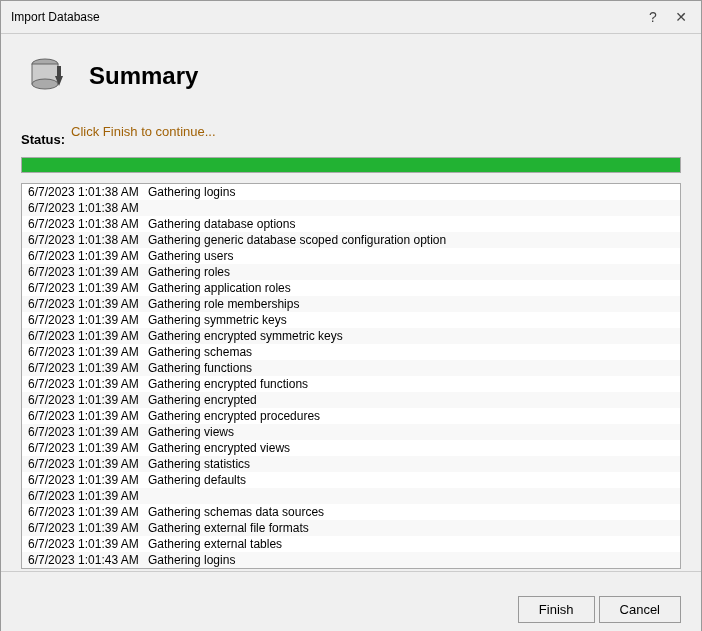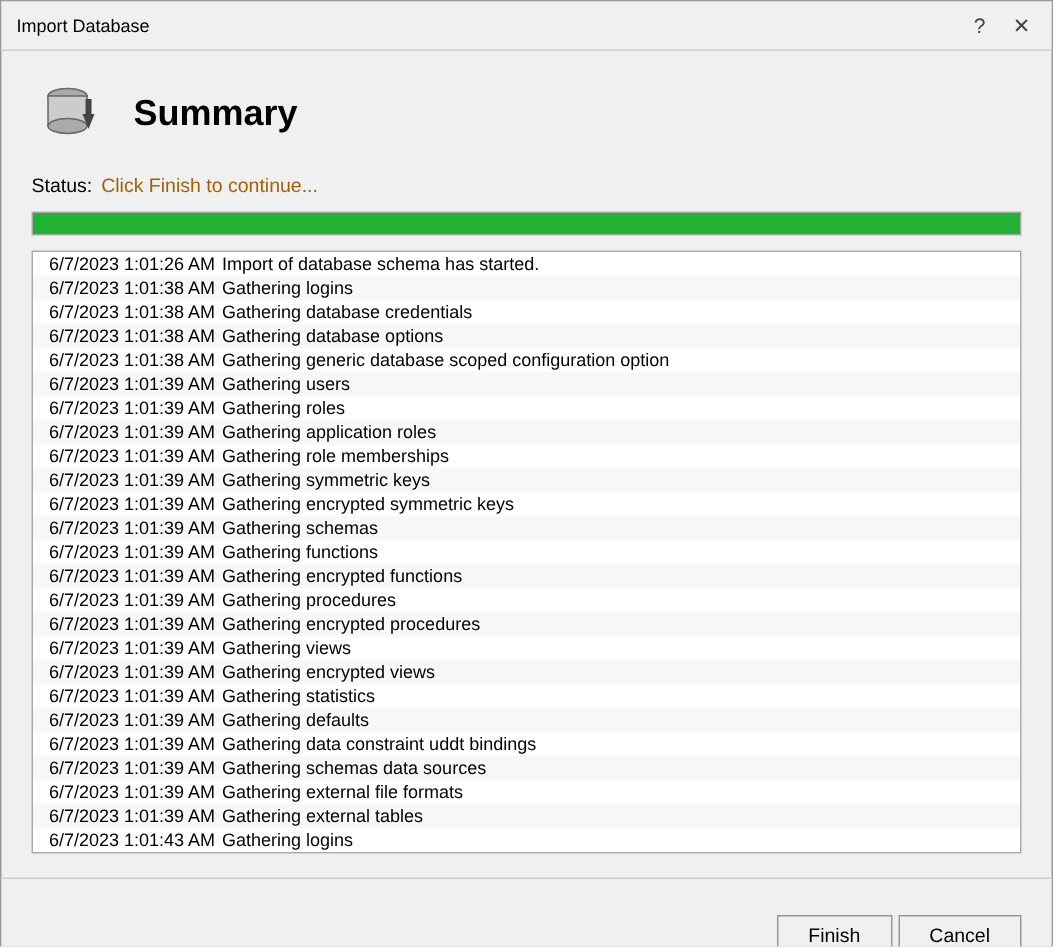--- a/index.html
+++ b/index.html
@@ -49,22 +49,21 @@
       width: 20px;
       height: 20px;
       display: flex;
       align-items: center;
       justify-content: center;
     }
     .dialog-body {
       flex: 1;
       display: flex;
       flex-direction: column;
-      padding: 16px 20px 16px 20px;
-      text-align: center;
+      padding: 16px 20px 2px 20px;
     }
     .header-section {
       display: flex;
       align-items: center;
       gap: 16px;
       margin-bottom: 14px;
     }
     .icon-container {
       width: 52px;
       height: 52px;
@@ -78,22 +77,23 @@
       color: #000;
     }
     .status-row {
       display: flex;
       align-items: center;
       gap: 6px;
       margin-bottom: 10px;
       font-size: 13px;
     }
     .status-label {
-      font-weight: normal;
-      color: #000;
+      font-weight: bold;
+      color: #000;
+      margin-top: 16px;
     }
     .status-text {
       color: #a16207;
     }
     .progress-bar-container {
       height: 16px;
       background: #e0e0e0;
       border: 1px solid #aaa;
       margin-bottom: 10px;
     }
@@ -179,31 +179,26 @@
     <div class="status-row">
       <span class="status-label">Status:</span>
       <span class="status-text">Click Finish to continue...</span>
     </div>
 
     <div class="progress-bar-container">
       <div class="progress-bar-fill" style="width: 100%; background: #22b233;"></div>
     </div>
 
     <div class="log-area" id="log-container">
-    <div class="log-row">
-          <span class="log-timestamp">6/7/2023 1:01:26 AM</span>
-          <span class="log-message">Import of database schema has started.</span>
-        </div>
         <div class="log-row">
           <span class="log-timestamp">6/7/2023 1:01:38 AM</span>
           <span class="log-message">Gathering logins</span>
         </div>
         <div class="log-row">
           <span class="log-timestamp">6/7/2023 1:01:38 AM</span>
-          <span class="log-message">Gathering database credentials</span>
         </div>
         <div class="log-row">
           <span class="log-timestamp">6/7/2023 1:01:38 AM</span>
           <span class="log-message">Gathering database options</span>
         </div>
         <div class="log-row">
           <span class="log-timestamp">6/7/2023 1:01:38 AM</span>
           <span class="log-message">Gathering generic database scoped configuration option</span>
         </div>
         <div class="log-row">
@@ -237,21 +232,21 @@
         <div class="log-row">
           <span class="log-timestamp">6/7/2023 1:01:39 AM</span>
           <span class="log-message">Gathering functions</span>
         </div>
         <div class="log-row">
           <span class="log-timestamp">6/7/2023 1:01:39 AM</span>
           <span class="log-message">Gathering encrypted functions</span>
         </div>
         <div class="log-row">
           <span class="log-timestamp">6/7/2023 1:01:39 AM</span>
-          <span class="log-message">Gathering procedures</span>
+          <span class="log-message">Gathering encrypted</span>
         </div>
         <div class="log-row">
           <span class="log-timestamp">6/7/2023 1:01:39 AM</span>
           <span class="log-message">Gathering encrypted procedures</span>
         </div>
         <div class="log-row">
           <span class="log-timestamp">6/7/2023 1:01:39 AM</span>
           <span class="log-message">Gathering views</span>
         </div>
         <div class="log-row">
@@ -261,21 +256,20 @@
         <div class="log-row">
           <span class="log-timestamp">6/7/2023 1:01:39 AM</span>
           <span class="log-message">Gathering statistics</span>
         </div>
         <div class="log-row">
           <span class="log-timestamp">6/7/2023 1:01:39 AM</span>
           <span class="log-message">Gathering defaults</span>
         </div>
         <div class="log-row">
           <span class="log-timestamp">6/7/2023 1:01:39 AM</span>
-          <span class="log-message">Gathering data constraint uddt bindings</span>
         </div>
         <div class="log-row">
           <span class="log-timestamp">6/7/2023 1:01:39 AM</span>
           <span class="log-message">Gathering schemas data sources</span>
         </div>
         <div class="log-row">
           <span class="log-timestamp">6/7/2023 1:01:39 AM</span>
           <span class="log-message">Gathering external file formats</span>
         </div>
         <div class="log-row">

